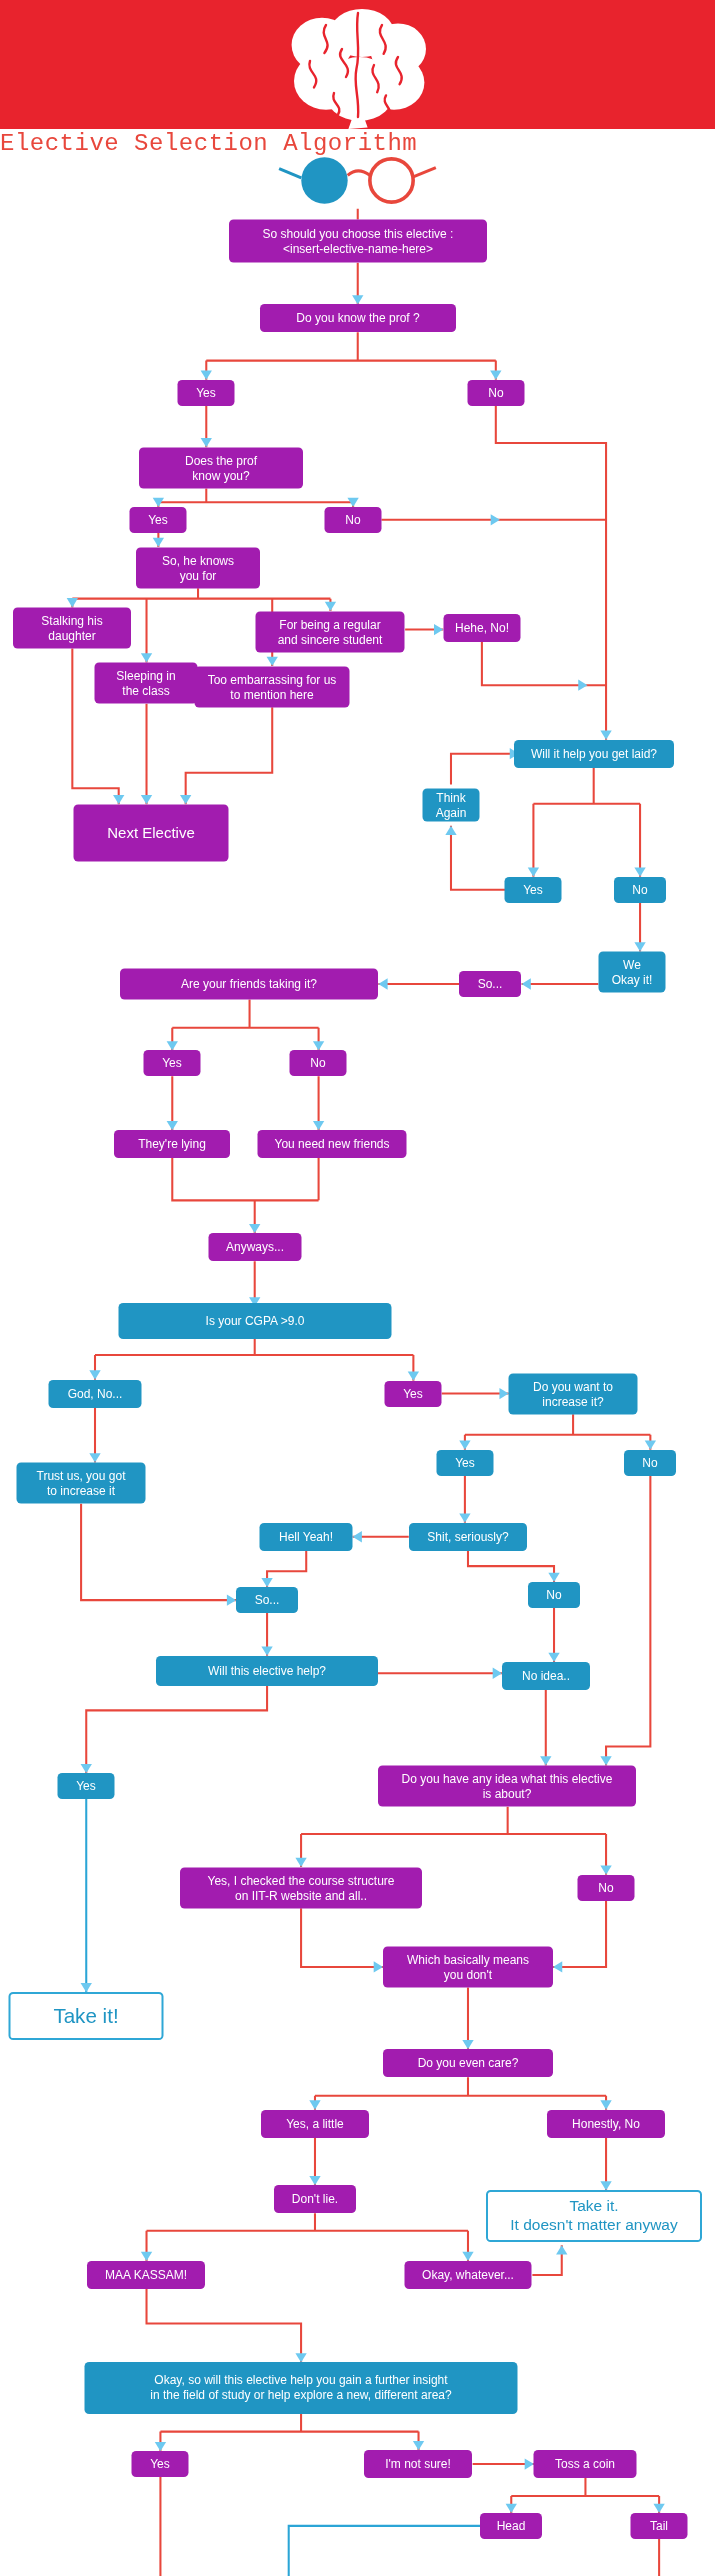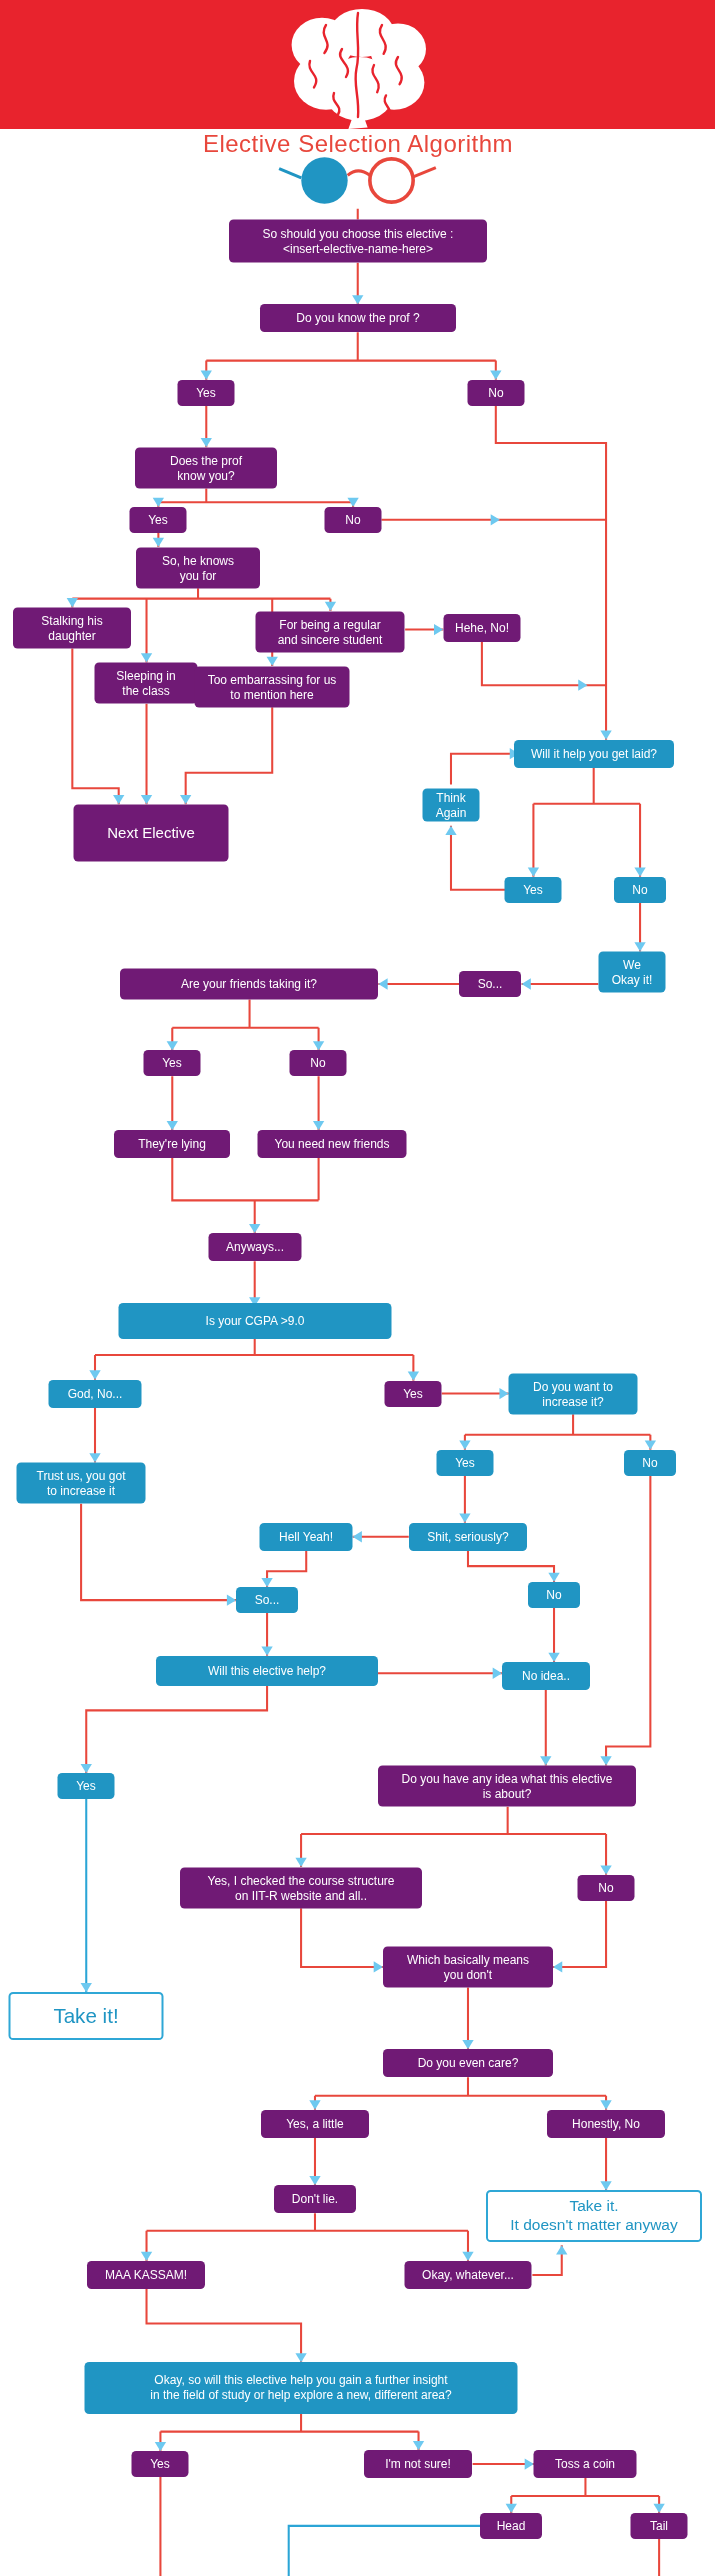--- a/index.html
+++ b/index.html
@@ -1,28 +1,28 @@
 <!DOCTYPE html>
 <html style="font-size:8.2px"><head>
 <meta charset="utf-8">
 <style>
   html,body{margin:0;padding:0;background:#ffffff;}
   .stage{position:relative;width:716px;height:2716px;background:#fff;overflow:hidden;
          font-family:"Liberation Sans",sans-serif;}
   .banner{position:absolute;left:0;top:0;width:716px;height:129px;background:#e8232d;}
   .brain{position:absolute;left:50%;top:1px;transform:translateX(-50%);}
-  .title{position:absolute;left:0;top:130px;width:100%;text-align:center;
-         font-size:24px;color:#e8473c;font-weight:500;letter-spacing:0.5px;}
+  .title{position:absolute;left:0;top:130px;width:100%;text-align:left;
+         font-size:24px;color:#e8473c;font-weight:500;letter-spacing:0.5px;font-family:Liberation Mono, monospace;}
   .glasses{position:absolute;left:50%;top:152px;transform:translateX(-50%);}
   .wires{position:absolute;left:0;top:0;}
   .node{position:absolute;transform:translate(-50%,-50%);display:flex;align-items:center;
         justify-content:center;text-align:center;border-radius:4.6px;color:#fff;
         font-size:12px;line-height:1.22;white-space:pre-line;padding:1px 5.2px;
         box-sizing:border-box;}
-  .red{background:#701a75;}
+  .red{background:#a21caf;}
   .blue{background:#2095c3;}
   .white{background:#ffffff;border:2.1px solid #2fa7d6;color:#2095c3;}
   .f30{font-size:15.5px;} .f40{font-size:20.6px;} .f44{font-size:15px;}
 </style>
 </head>
 <body>
 
 <div class="stage">
 
   <div class="banner">
@@ -144,21 +144,21 @@
       <polygon points="1268,5040 1290,5040 1279,5058" fill="#6ec9f0"></polygon>
       <polygon points="300,5040 322,5040 311,5058" fill="#6ec9f0"></polygon>
       <polygon points="549,5040 571,5040 560,5058" fill="#6ec9f0"></polygon>
     </svg>
 
   <div class="node red" style="left:358px;top:241px;width:258px;height:43px">So should you choose this elective :
 &lt;insert-elective-name-here&gt;</div>
   <div class="node red" style="left:358px;top:318px;width:196px;height:28px">Do you know the prof ?</div>
   <div class="node red" style="left:206px;top:393px;width:57px;height:26px">Yes</div>
   <div class="node red" style="left:496px;top:393px;width:57px;height:26px">No</div>
-  <div class="node red" style="left:206px;top:468px;width:142px;height:41px">Does the prof
+  <div class="node red" style="left:221px;top:468px;width:164px;height:41px">Does the prof
 know you?</div>
   <div class="node red" style="left:158px;top:520px;width:57px;height:26px">Yes</div>
   <div class="node red" style="left:353px;top:520px;width:57px;height:26px">No</div>
   <div class="node red" style="left:198px;top:568px;width:124px;height:41px">So, he knows
 you for</div>
   <div class="node red" style="left:72px;top:628px;width:118px;height:41px">Stalking his
 daughter</div>
   <div class="node red" style="left:330px;top:632px;width:149px;height:41px">For being a regular
 and sincere student</div>
   <div class="node red" style="left:482px;top:628px;width:77px;height:28px">Hehe, No!</div>

